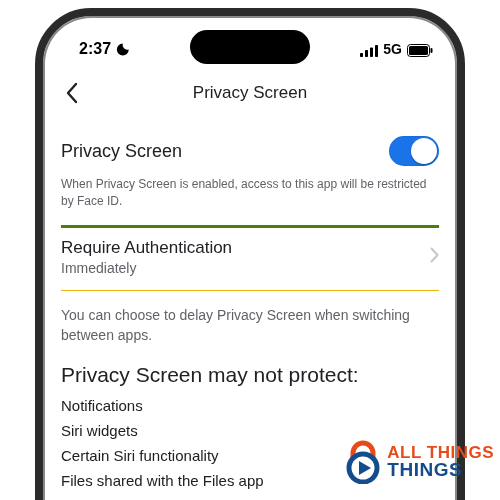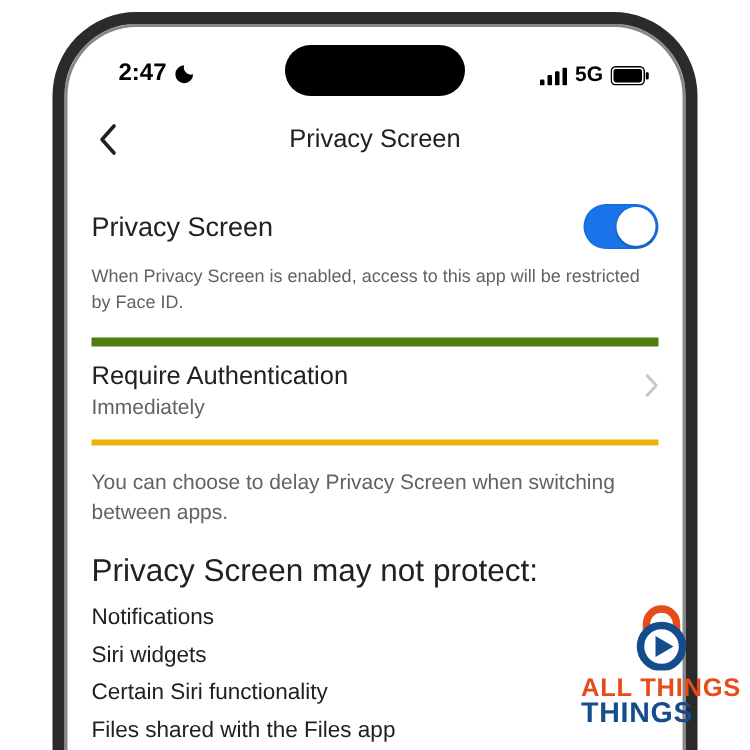--- a/index.html
+++ b/index.html
@@ -76,50 +76,49 @@
 
   .desc {
     font-size: 12px; line-height: 1.45;
     color: #5f6368;
     padding: 2px 0 14px 0;
   }
 
   .row-nav {
     display: flex; justify-content: space-between; align-items: center;
     padding: 10px 0 10px 0;
-    border-top: 6px solid #4d7c0f;
+    border-top: 3px solid #4d7c0f;
   }
   .row-nav .txt .t1 { font-size: 17px; color: #202124; padding-bottom:2px; }
   .row-nav .txt .t2 { font-size: 14px; color: #5f6368; }
   .row-nav .chev { color: #c4c7cc; }
 
   .sectiondesc {
     font-size: 14px; line-height: 1.45;
     color: #5f6368;
     padding: 8px 0 14px 0;
-    border-top: 4px solid #eab308;
+    border-top: 1px solid #eab308;
     margin-top: 4px;
     padding-top: 14px;
   }
 
   .warnhead {
     font-size: 21px; color: #202124;
     padding: 4px 0 6px 0;
   }
   .warnitem {
     font-size: 15px; color: #202124;
     padding: 4px 0;
   }
 
   .watermark {
     position: absolute;
     right: 6px; bottom: 16px;
     display: flex; align-items: center; gap: 4px;
     z-index: 20;
-    flex-direction: column;
   }
   .wm-lock {
     width: 40px; height: 44px; position: relative;
   }
   .wm-text { display: flex; flex-direction: column; line-height: 0.92; }
   .wm-top {
     font-family: Arial Black, Arial, sans-serif;
     font-weight: 900; font-size: 17px; letter-spacing: 0.5px;
     color: #e84b1a;
   }
@@ -130,21 +129,21 @@
   }
 </style>
 </head>
 <body>
 
 <div class="phone">
   <div class="island"></div>
 
   <div class="statusbar">
     <div class="status-left">
-      <span>2:47</span>
+      <span>2:37</span>
       <span class="moon">
         <svg width="15" height="15" viewBox="0 0 24 24">
             <path fill="#000" d="M12.5 2.5A9.5 9.5 0 1 0 22 12a7.5 7.5 0 0 1-9.5-9.5z"></path>
           </svg>
       </span>
     </div>
     <div class="status-right">
       <span class="bars">
         <svg width="18" height="12" viewBox="0 0 18 12">
           <rect x="0" y="8" width="3" height="4" rx="0.8" fill="#000"></rect>

